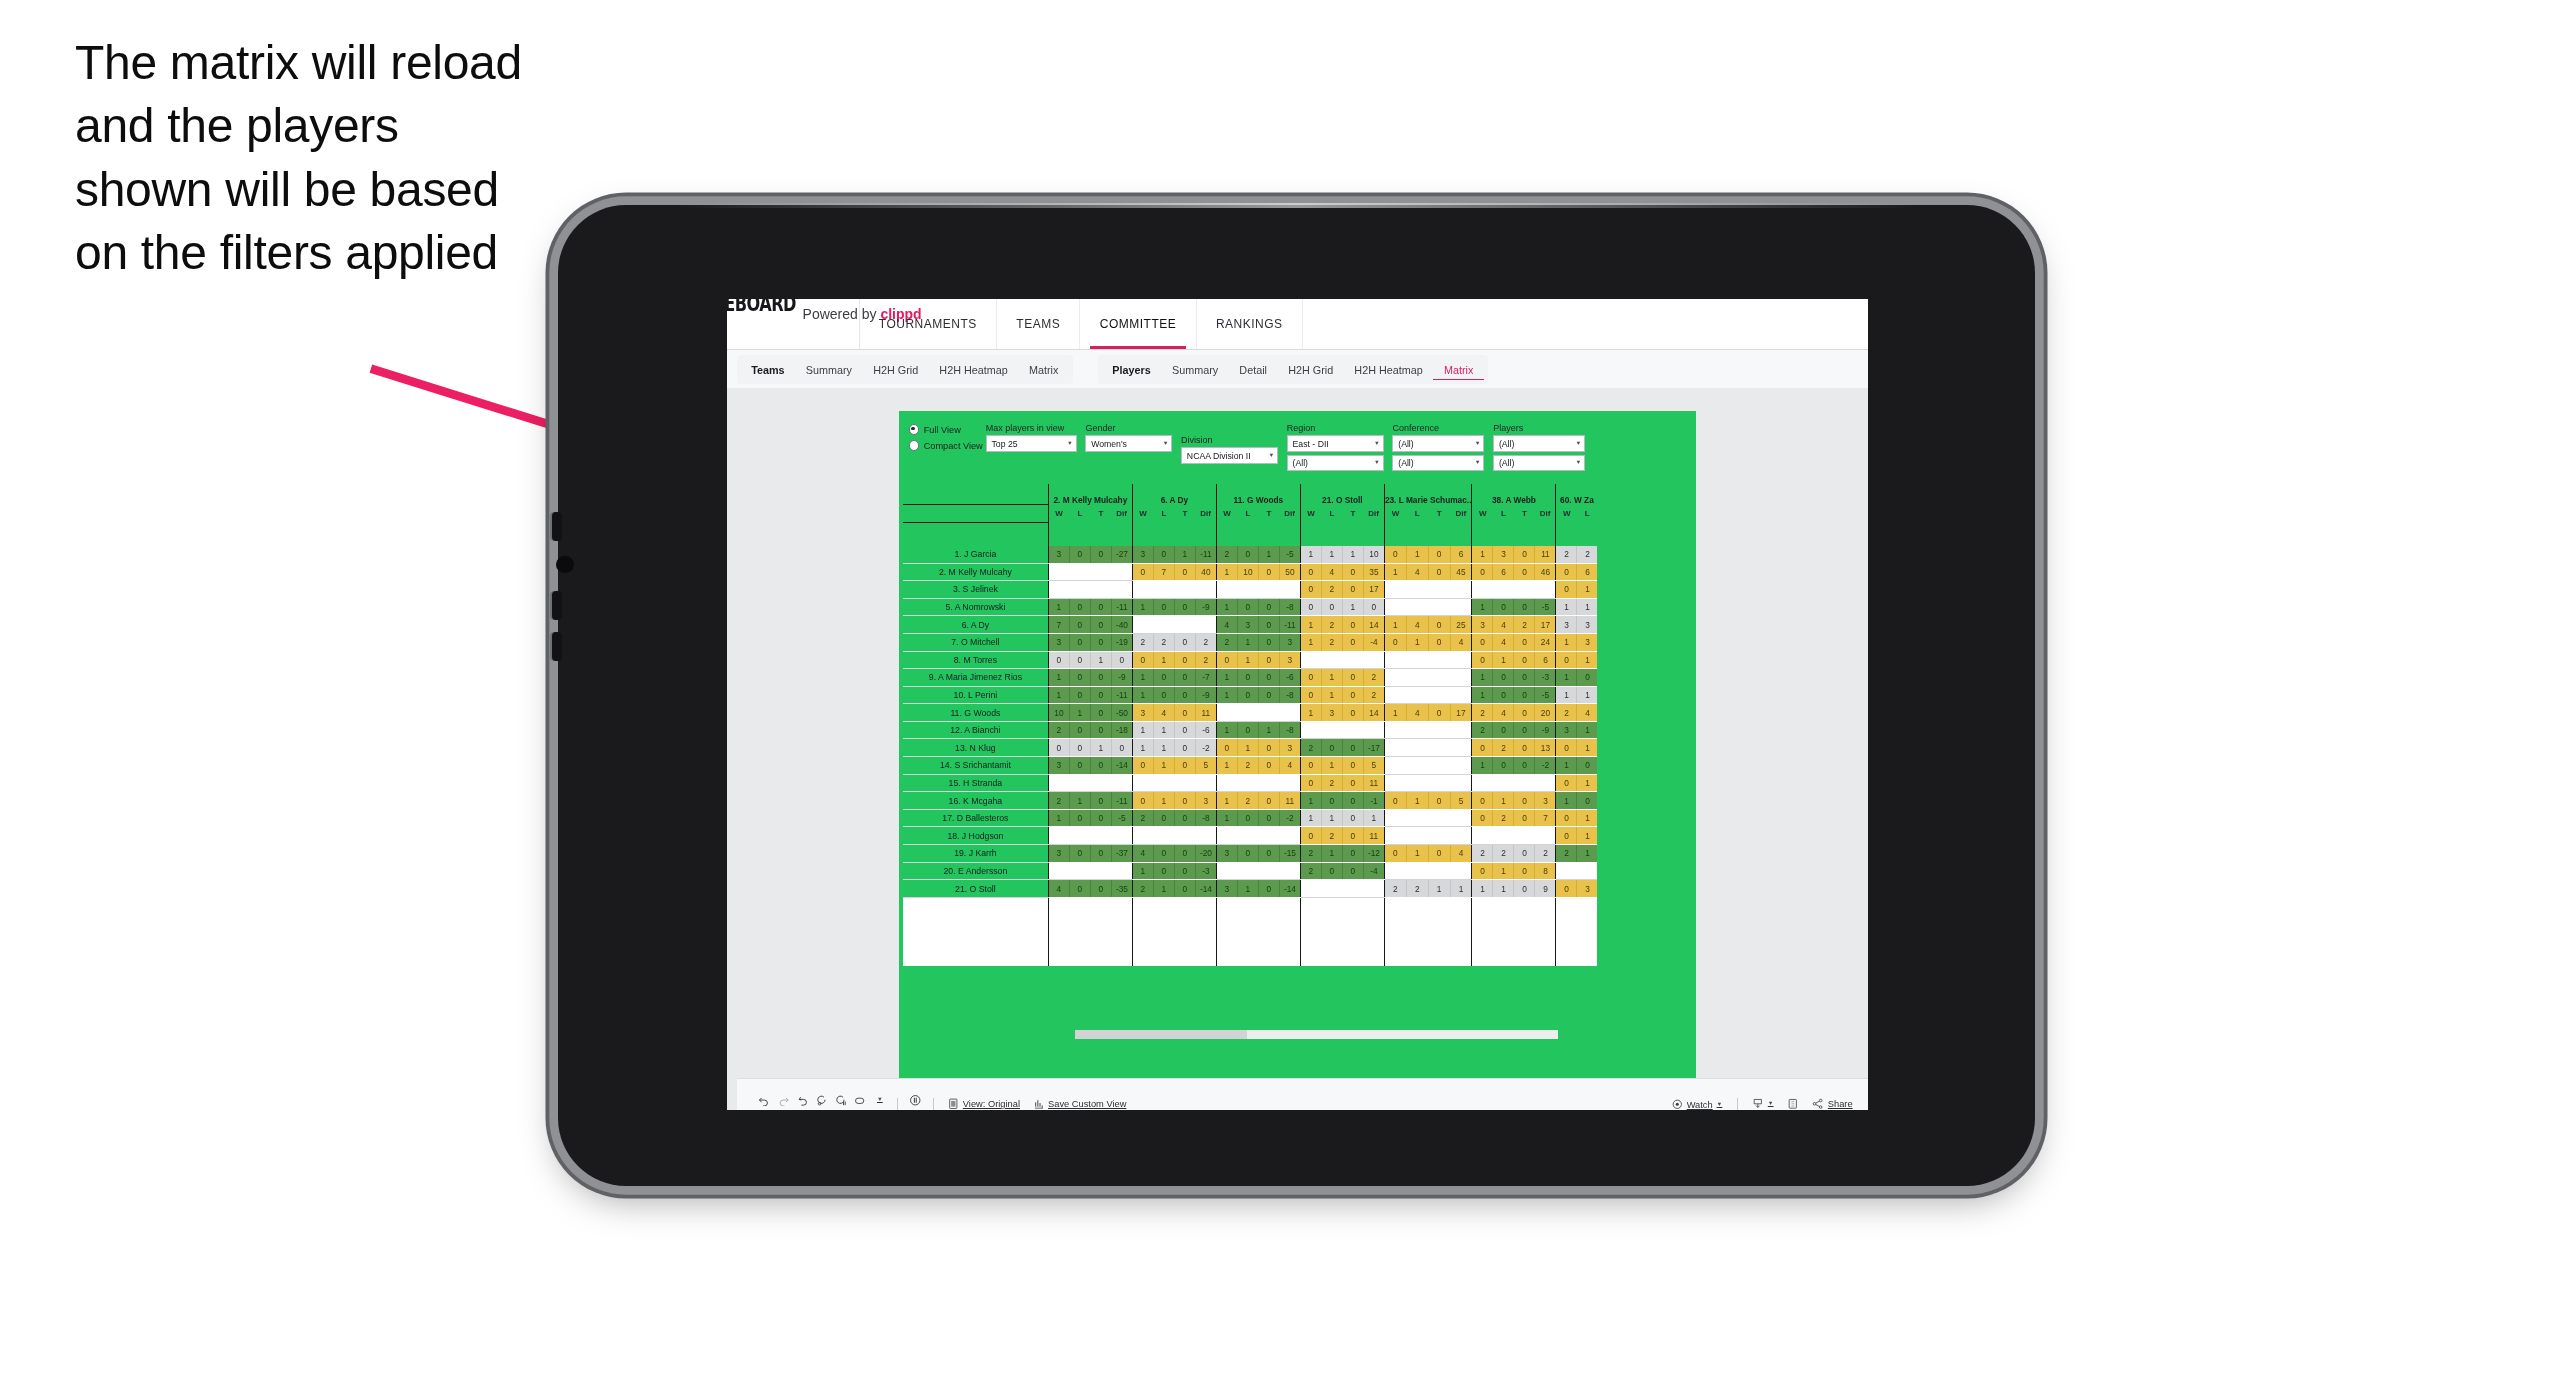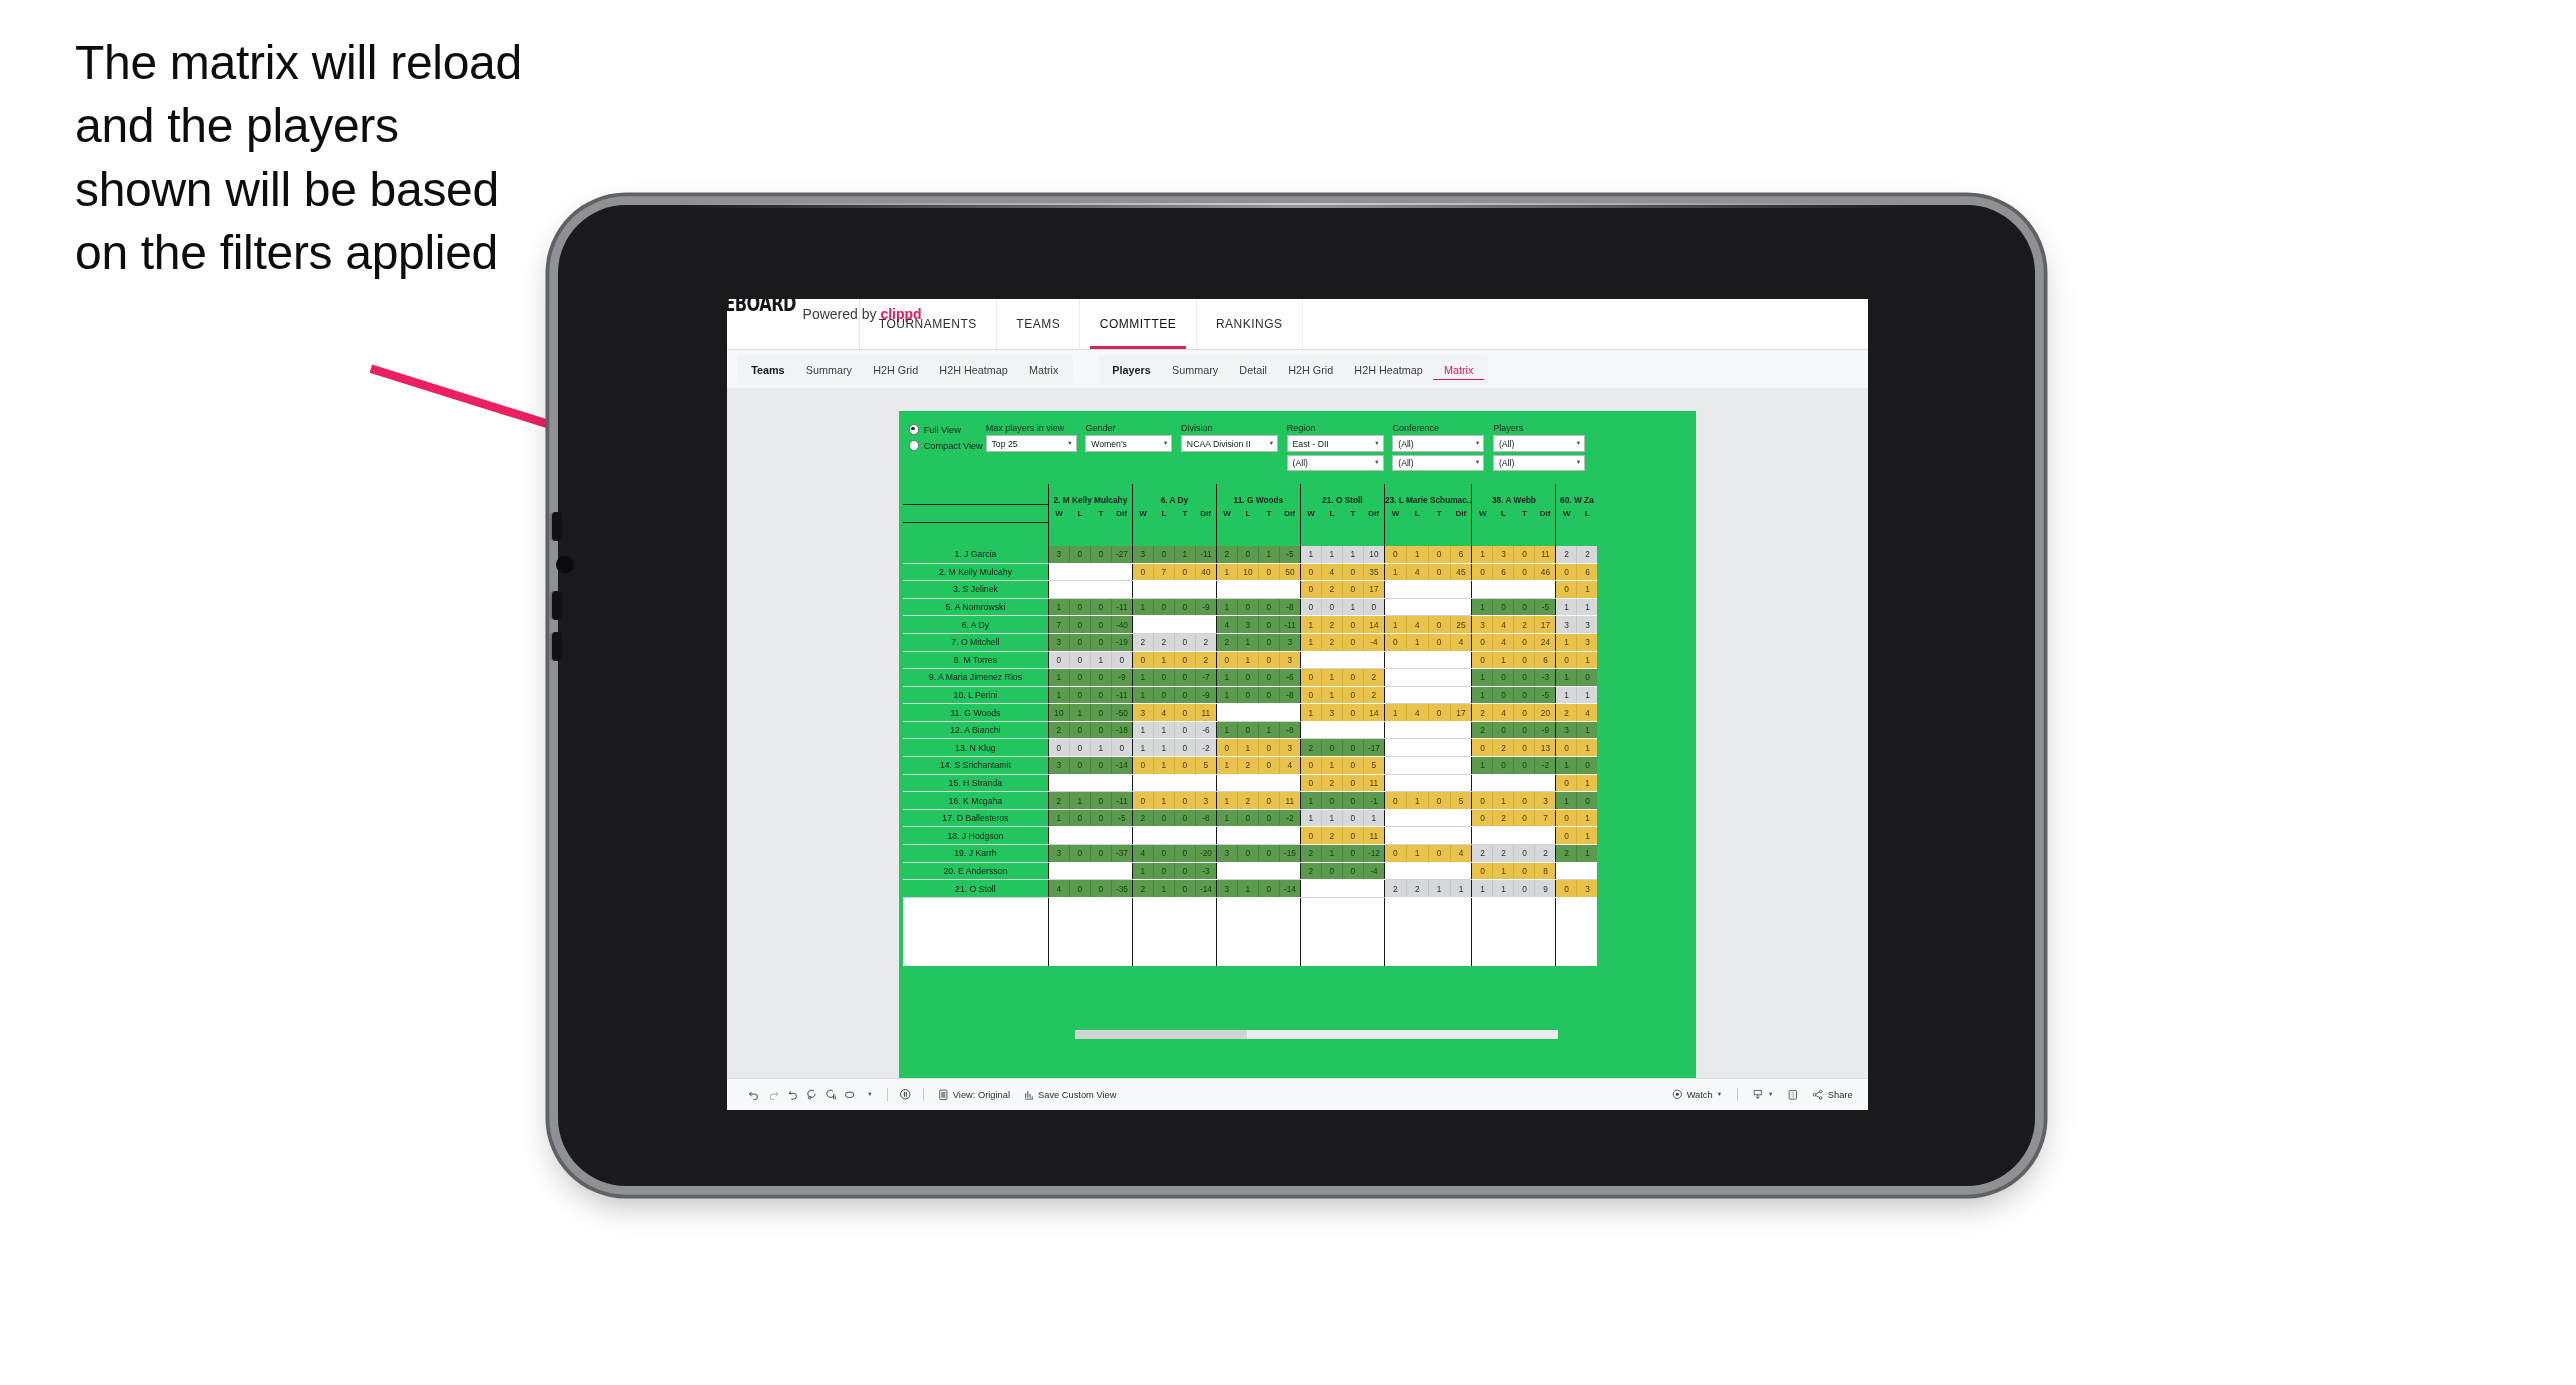--- a/index.html
+++ b/index.html
@@ -65,21 +65,21 @@
 
   
   .filters{display:flex;padding:11.6px 9.7px 7.7px 9.7px;font-size:9.2px;color:#222;}
   .viewcol{width:77px;padding-top:1.9px;}
   .radio-row{display:flex;align-items:center;gap:4.8px;margin-bottom:5.8px;}
   .radio{width:8.2px;height:8.2px;border-radius:50%;border:1px solid #6d7075;background:#fff;position:relative;flex:none;}
   .radio.on:after{content:"";position:absolute;left:1.7px;top:1.7px;width:3.2px;height:3.2px;border-radius:50%;background:#2a2c30;}
   .fgroup{margin-right:8.7px;}
   .fgroup.w1{width:91px;}
   .fgroup.w2{width:87px;}
-  .fgroup.w3{width:97px;}
+  .fgroup.w3{width:97px;margin-top:12px;}
   .fgroup.w4{width:97px;}
   .fgroup.w5{width:92px;}
   .fgroup.w6{width:92px;}
   .flabel{font-size:9px;color:#1f2125;margin-bottom:2.9px;}
   .fsel{height:14.5px;border:1px solid #b9bbbf;background:#fff;display:flex;align-items:center;justify-content:space-between;padding:0 2.9px 0 4.8px;font-size:8.7px;color:#16181c;margin-bottom:2.9px;cursor:pointer;}
   .caret{font-size:5.8px;color:#4a4c50;line-height:1;}
 
   
   .matrix-wrap{position:relative;margin:1.9px 0 0 0;padding-left:3.9px;}
   table.mx{border-collapse:collapse;table-layout:fixed;font-size:8px;color:#1b1d20;}
@@ -96,21 +96,21 @@
   .y{background:#e8c24a;color:#4a3c0a;border-right:1px solid #d4ad33;}
   .n{background:#d7d8da;color:#2c2e31;border-right:1px solid #c4c5c8;}
   .cell.dif{border-right:none;}
   .tail td{height:68px;background:#fff;border-bottom:none;}
 
   
   .hscroll{position:absolute;left:176px;bottom:48px;width:483px;height:8.7px;background:#eceded;}
   .hscroll .thumb{width:172px;height:8.7px;background:#d2d3d5;}
 
   
-  .bottombar{position:absolute;left:0;right:0;bottom:0;height:31px;background:#f7f8f9;border-top:1px solid #dcdde0;display:flex;align-items:center;padding-left:17.4px;font-size:9.3px;color:#2d2f33;}
+  .bottombar{position:absolute;left:10px;right:0;bottom:0;height:31px;background:#f7f8f9;border-top:1px solid #dcdde0;display:flex;align-items:flex-end;padding-left:17.4px;font-size:9.3px;color:#2d2f33;text-decoration:underline;}
   .tb-icon{width:19.3px;height:19.3px;display:flex;align-items:center;justify-content:center;color:#3a3c40;cursor:pointer;}
   .tb-sep{width:1px;height:12.5px;background:#c9cacd;margin:0 7.7px;}
   .tb-btn{display:flex;align-items:center;gap:3.9px;padding:0 6.8px;cursor:pointer;white-space:nowrap;}
   .tb-spacer{flex:1;}
   svg{display:block;}
 </style>
 </head>
 <body>
 
 <div id="annotation">The matrix will reload and the players shown will be based on the filters applied</div>

